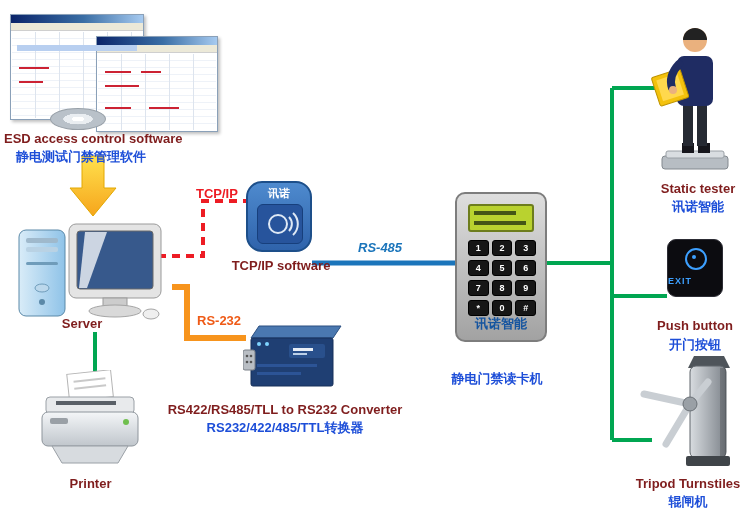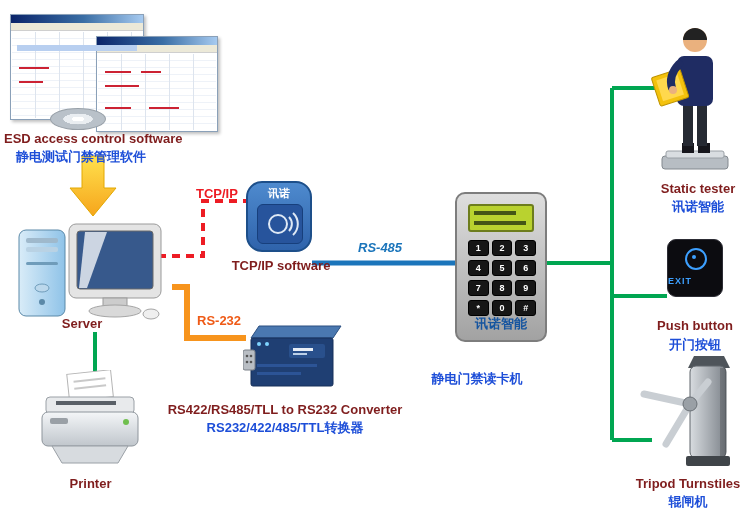--- a/index.html
+++ b/index.html
@@ -208,21 +208,21 @@
       <span class="key">6</span>
       <span class="key">7</span>
       <span class="key">8</span>
       <span class="key">9</span>
       <span class="key">*</span>
       <span class="key">0</span>
       <span class="key">#</span>
     </div>
     <div class="ctl-brand">讯诺智能</div>
   </div>
-  <div class="lbl zh ctr" style="left:392px;top:370px;width:170px">静电门禁读卡机</div>
+  <div class="lbl zh ctr" style="left:412px;top:370px;width:170px">静电门禁读卡机</div>
 
   <div class="dev" style="left:648px;top:6px">
     <svg width="100" height="172" viewBox="0 0 100 172">
       <rect x="14" y="150" width="66" height="13" rx="3" fill="#b7bdc3" stroke="#83898f"></rect>
       <rect x="18" y="145" width="58" height="7" rx="2" fill="#d9dde1" stroke="#9aa0a6"></rect>
       <rect x="34" y="137" width="12" height="10" fill="#16161c"></rect>
       <rect x="50" y="137" width="12" height="10" fill="#16161c"></rect>
       <rect x="35" y="96" width="10" height="44" fill="#262a33"></rect>
       <rect x="49" y="96" width="10" height="44" fill="#262a33"></rect>
       <rect x="29" y="50" width="36" height="50" rx="7" fill="#1f2c63"></rect>

